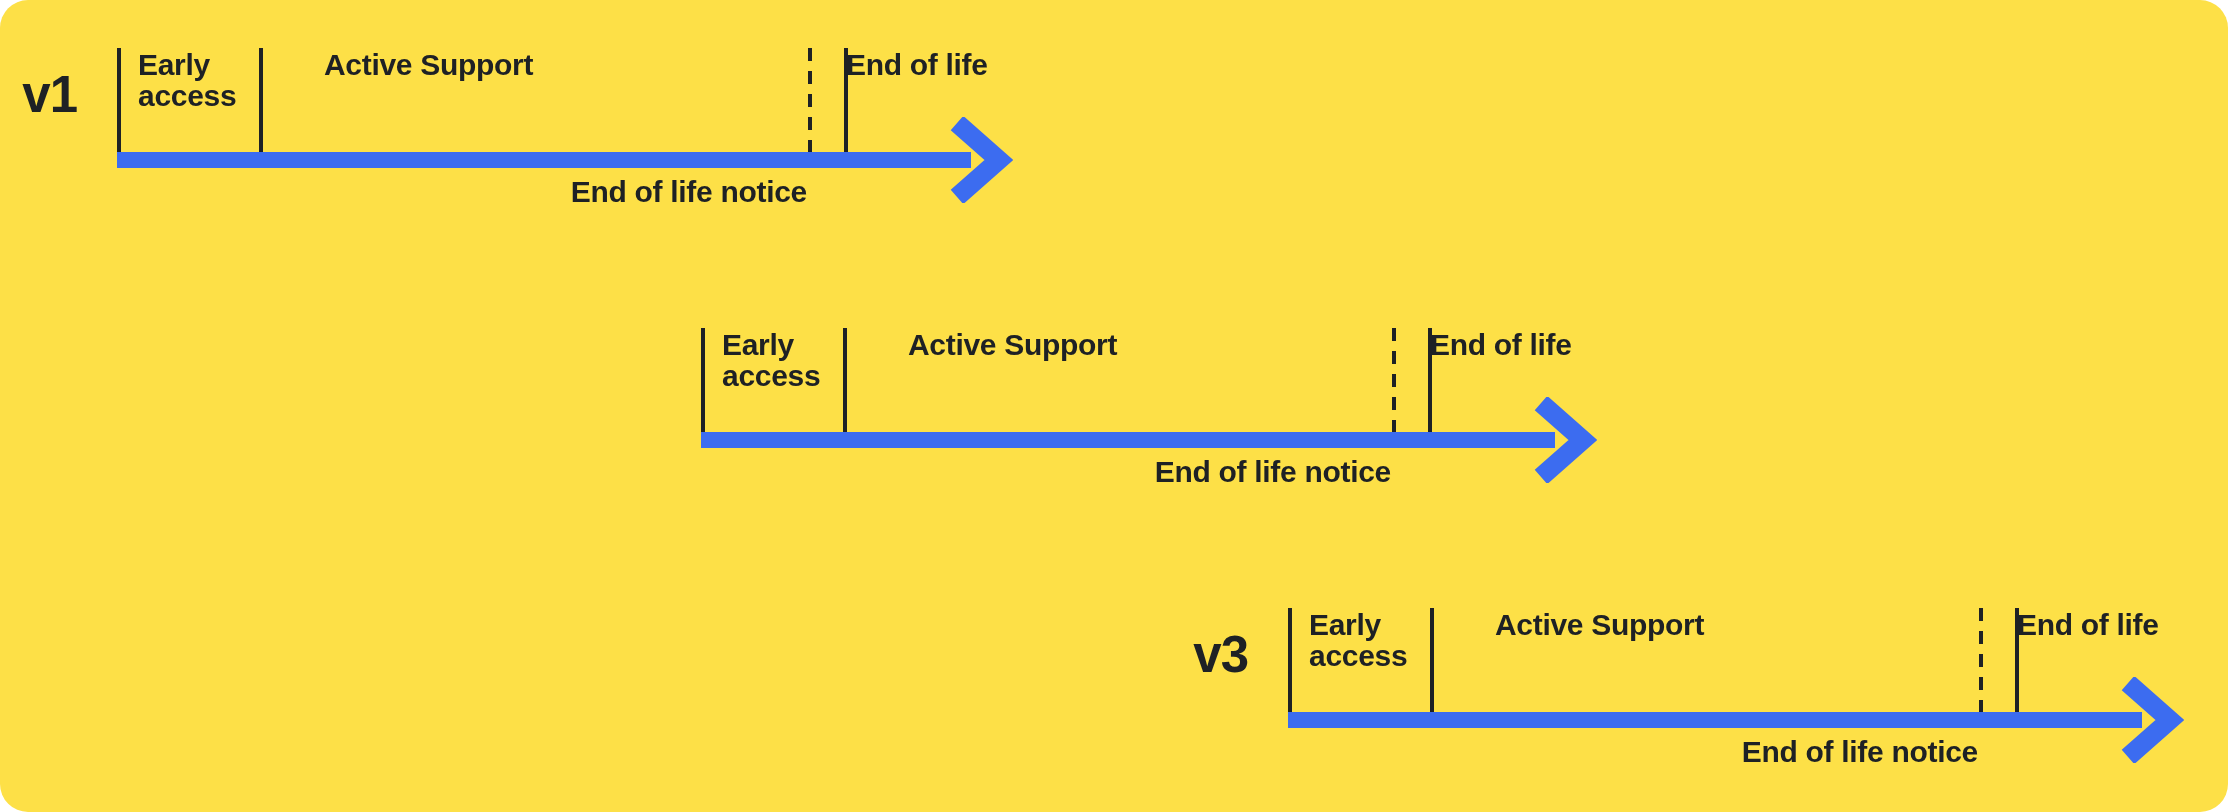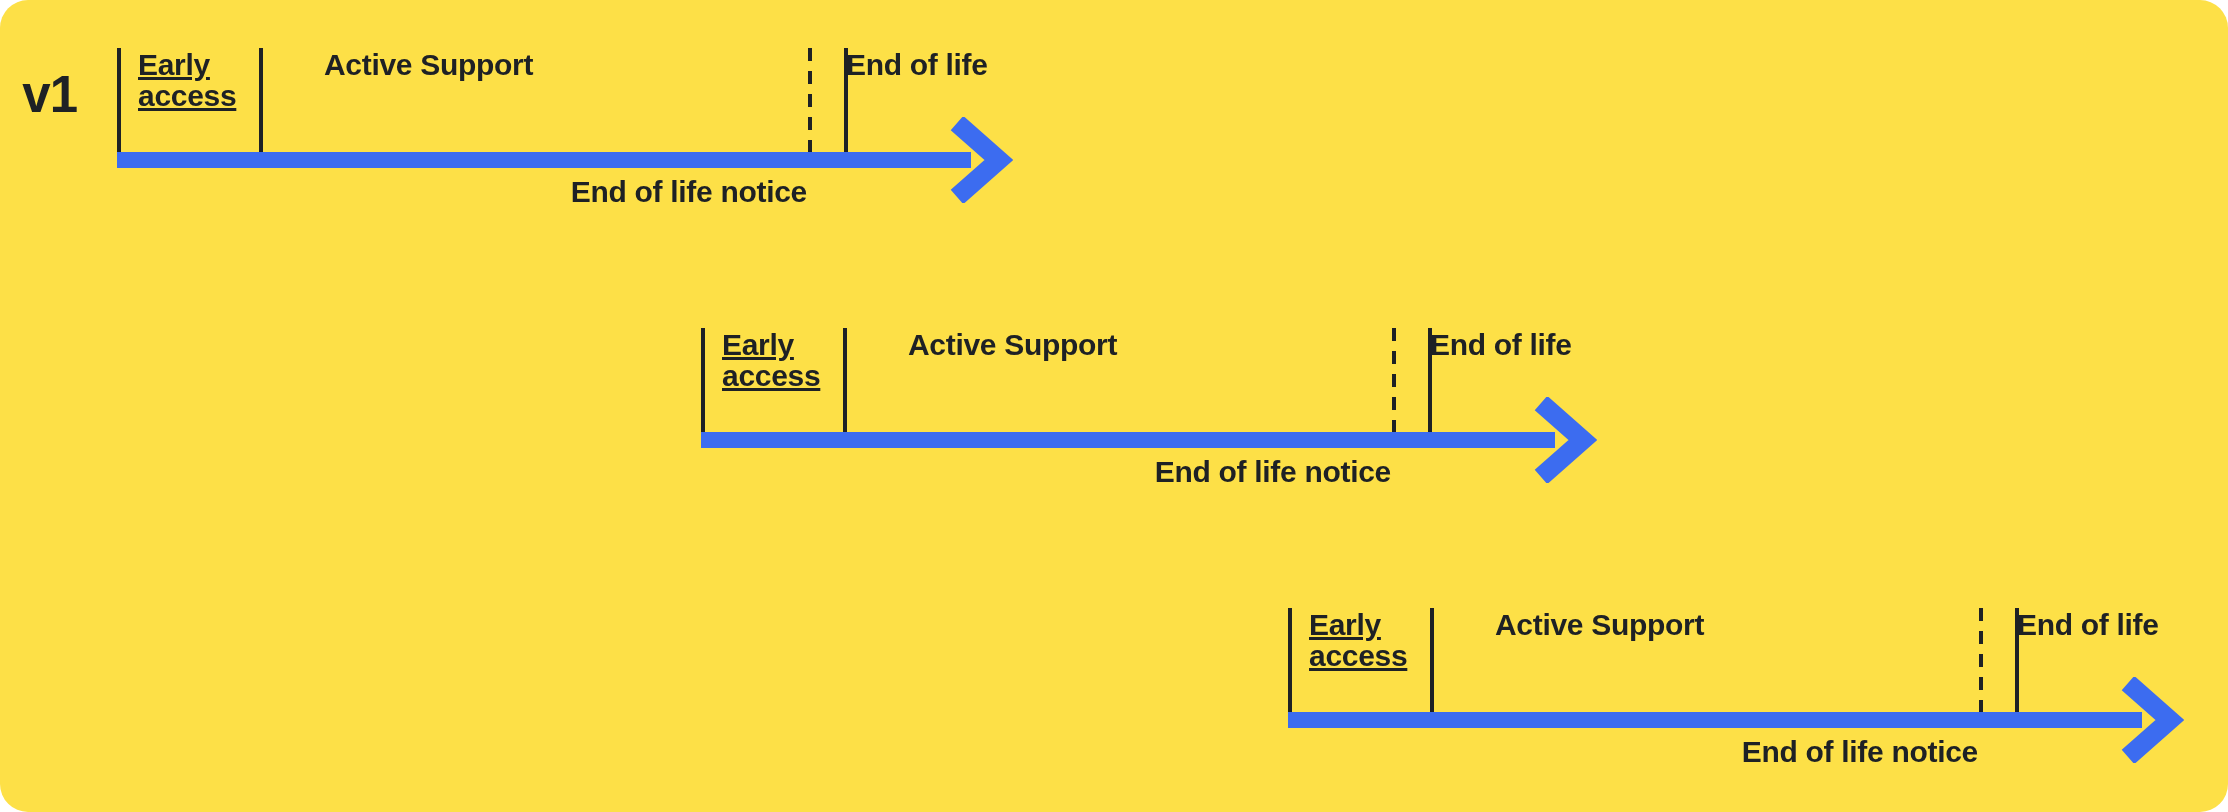--- a/index.html
+++ b/index.html
@@ -61,21 +61,21 @@
     );
   }
   .phase-label {
     position: absolute;
     top: 1px;
     font-size: 30px;
     line-height: 31px;
     letter-spacing: -0.3px;
     white-space: nowrap;
   }
-  .label-early   { left: 21px; width: 116px; white-space: normal; text-decoration: underline; }
+  .label-early   { left: 21px; width: 116px; white-space: normal; }
   .label-active  { left: 162px; margin-left: 45px; }
   .label-eol     { left: 729px; }
   .arrow-shaft {
     position: absolute;
     left: 0;
     top: 104px;
     width: 854px;
     height: 16px;
     background: #3c6cf0;
   }
@@ -128,20 +128,21 @@
     <div class="phase-label label-active">Active Support</div>
     <div class="phase-label label-eol">End of life</div>
     <div class="arrow-shaft"></div>
     <svg class="arrow-head" viewBox="0 0 64 86" xmlns="http://www.w3.org/2000/svg">
       <polyline points="8,6 50,43 8,80" fill="none" stroke="#3c6cf0" stroke-width="19" stroke-linejoin="miter"></polyline>
     </svg>
     <div class="notice-label">End of life notice</div>
   </div>
 
   <div class="tl-row row-v3">
+    <div class="version-label">v3</div>
     <div class="tick tick-early"></div>
     <div class="tick tick-active"></div>
     <div class="dashed-line"></div>
     <div class="tick tick-eol"></div>
     <div class="phase-label label-early">Early access</div>
     <div class="phase-label label-active">Active Support</div>
     <div class="phase-label label-eol">End of life</div>
     <div class="arrow-shaft"></div>
     <svg class="arrow-head" viewBox="0 0 64 86" xmlns="http://www.w3.org/2000/svg">
       <polyline points="8,6 50,43 8,80" fill="none" stroke="#3c6cf0" stroke-width="19" stroke-linejoin="miter"></polyline>

